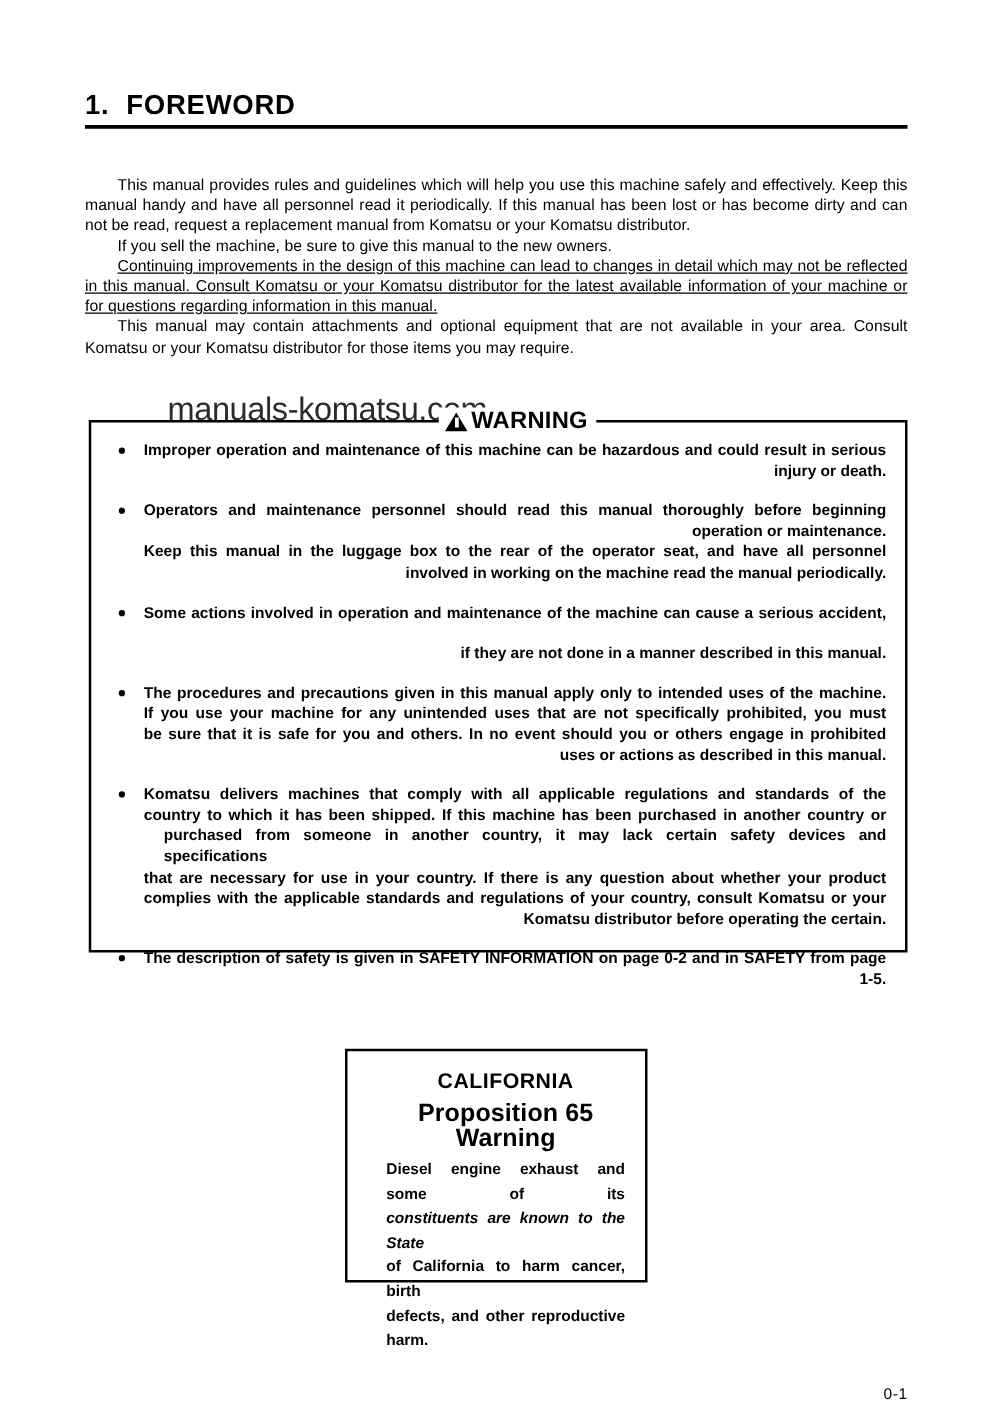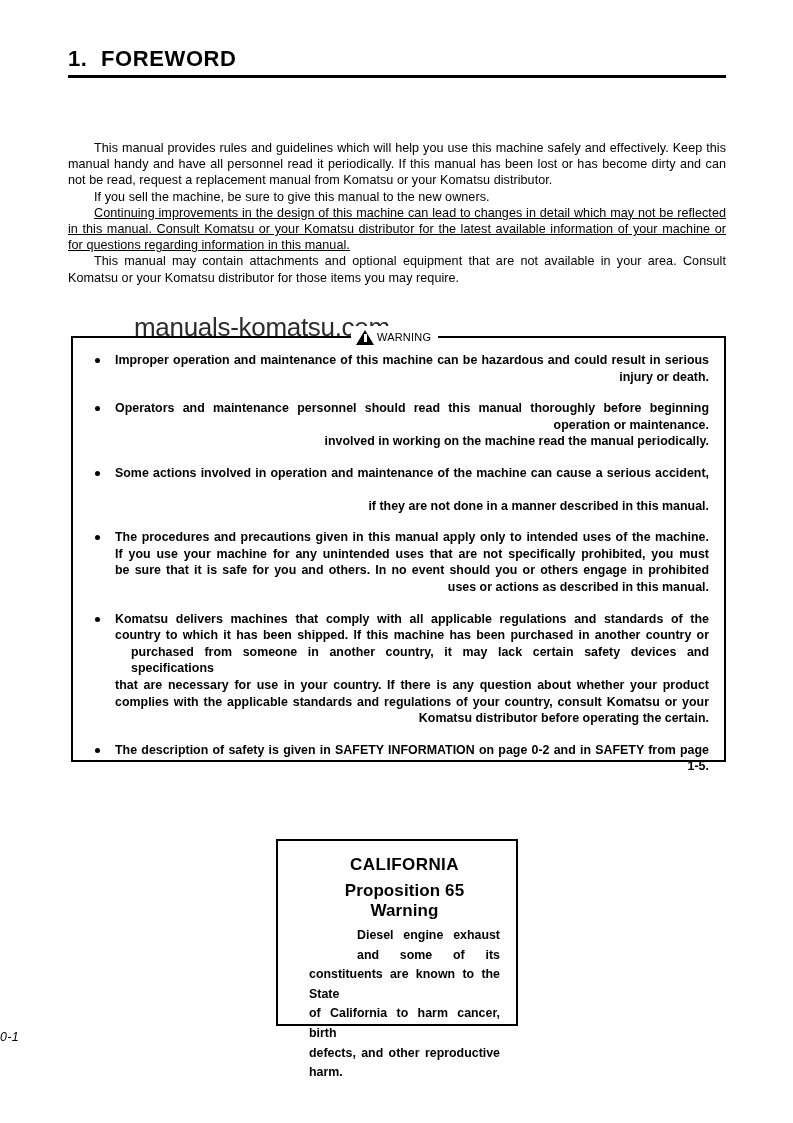--- a/index.html
+++ b/index.html
@@ -18,21 +18,21 @@
 
   .page {
     position: absolute;
     inset: 0;
   }
 
   
   .title-block {
     position: absolute;
     left: 68px;
-    top: 46px;
+    top: 71px;
     width: 658px;
   }
   .title-text {
     font-size: 22px;
     font-weight: bold;
     letter-spacing: 0.6px;
     line-height: 26px;
     white-space: pre;
   }
   .title-rule {
@@ -116,22 +116,22 @@
   .warn-tri::before {
     content: "";
     position: absolute;
     left: -1.5px;
     top: 13px;
     width: 3px;
     height: 0px;
     background: #ffffff;
   }
   .warn-label-text {
-    font-size: 11px;
-    font-weight: normal;
+    font-size: 19px;
+    font-weight: bold;
     letter-spacing: 0.2px;
     line-height: 14px;
     white-space: nowrap;
   }
 
   .warn-list {
     position: absolute;
     left: 16px;
     top: 14px;
     width: 620px;
@@ -179,45 +179,44 @@
   .cal-h1 {
     text-align: center;
     font-size: 17px;
     font-weight: bold;
     letter-spacing: 0.4px;
     line-height: 20px;
     margin: 0 0 6px 0;
   }
   .cal-h2 {
     text-align: center;
-    font-size: 17px;
+    font-size: 20px;
     font-weight: bold;
     letter-spacing: 0.1px;
     line-height: 20px;
     margin: 0 0 5px 0;
   }
   .cal-body {
     font-size: 12.4px;
     font-weight: bold;
     line-height: 19.6px;
     text-align: justify;
     margin: 0;
   }
   .cal-body .last { text-align: left; display: block; }
 
   
   .page-number {
     position: absolute;
     left: 0;
-    top: 1030px;
+    top: 1108px;
     width: 726px;
-    text-align: left;
+    text-align: right;
     font-size: 12.4px;
     letter-spacing: 0.4px;
-    font-style: italic;
   }
 </style>
 </head>
 <body>
 
 <div class="page">
 
   <div class="title-block">
     <div class="title-text"><span>1.</span>&nbsp;&nbsp;<span>FOREWORD</span></div>
     <div class="title-rule"></div>
@@ -242,20 +241,21 @@
       <li class="warn-item">
         <span class="warn-bullet"></span>
         <span class="warn-line" style="display: block; text-align-last: justify;">Improper operation and maintenance of this machine can be hazardous and could result in serious</span>
         <span class="warn-line nojust" style="display: block;">injury or death.</span>
       </li>
 
       <li class="warn-item">
         <span class="warn-bullet"></span>
         <span class="warn-line" style="display: block; text-align-last: justify;">Operators and maintenance personnel should read this manual thoroughly before beginning</span>
         <span class="warn-line nojust" style="display: block;">operation or maintenance.</span>
+        <span class="warn-line" style="display: block; text-align-last: justify;">Keep this manual in the luggage box to the rear of the operator seat, and have all personnel</span>
         <span class="warn-line nojust" style="display: block;">involved in working on the machine read the manual periodically.</span>
       </li>
 
       <li class="warn-item">
         <span class="warn-bullet"></span>
         <span class="warn-line" style="display: block; text-align-last: justify;">Some actions involved in operation and maintenance of the machine can cause a serious accident,</span>
         <span class="warn-line nojust" style="display: block; margin-top: 16px;">if they are not done in a manner described in this manual.</span>
       </li>
 
       <li class="warn-item">
@@ -284,22 +284,22 @@
 
     </ul>
   </div>
 
   <div class="watermark">manuals-komatsu.com</div>
 
   <div class="cal-box">
     <div class="cal-h1">CALIFORNIA</div>
     <div class="cal-h2">Proposition 65 Warning</div>
     <div class="cal-body">
-      <span class="ln" style="display: block; text-align-last: justify; margin-left: 48px;">Diesel engine exhaust and some of its</span>
-      <span class="ln" style="display: block; text-align-last: justify;">constituents are known to the State</span>
+      <span class="ln" style="display: block; text-align-last: justify;">Diesel engine exhaust and some of its</span>
+      <span class="ln" style="display: block; text-align-last: justify; font-style: italic;">constituents are known to the State</span>
       <span class="ln" style="display: block; text-align-last: justify;">of California to harm cancer, birth</span>
       <span class="ln" style="display: block; text-align-last: justify;">defects, and other reproductive</span>
       <span class="last">harm.</span>
     </div>
   </div>
 
   <div class="page-number">0-1</div>
 
 </div>
 

